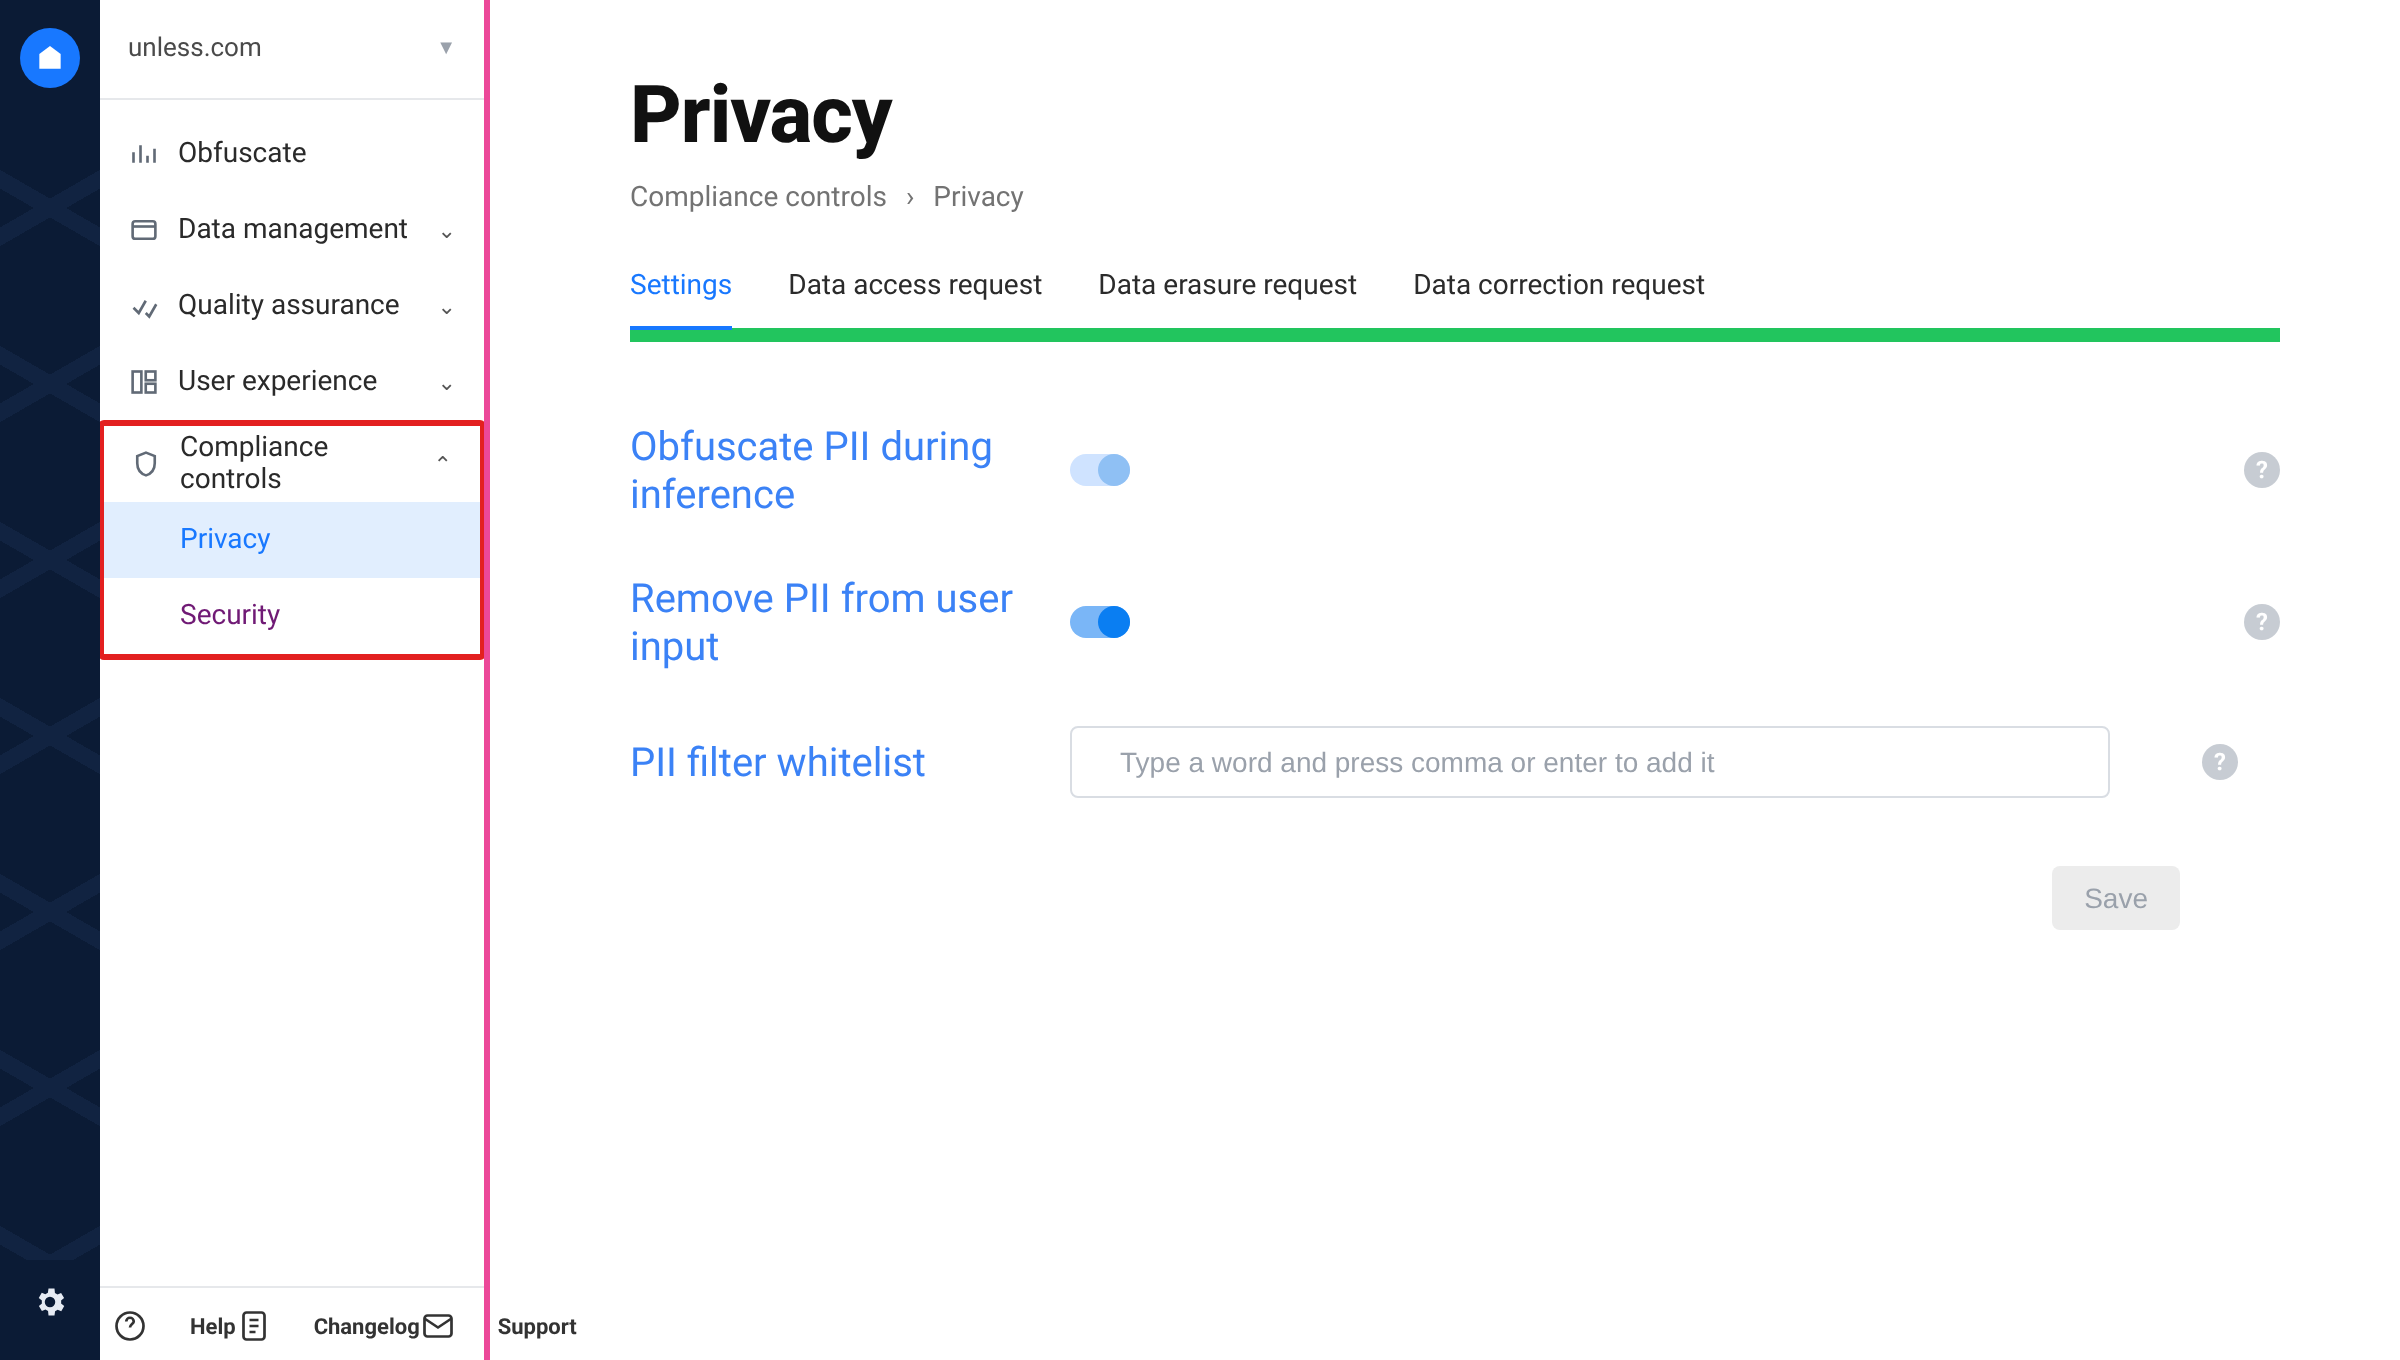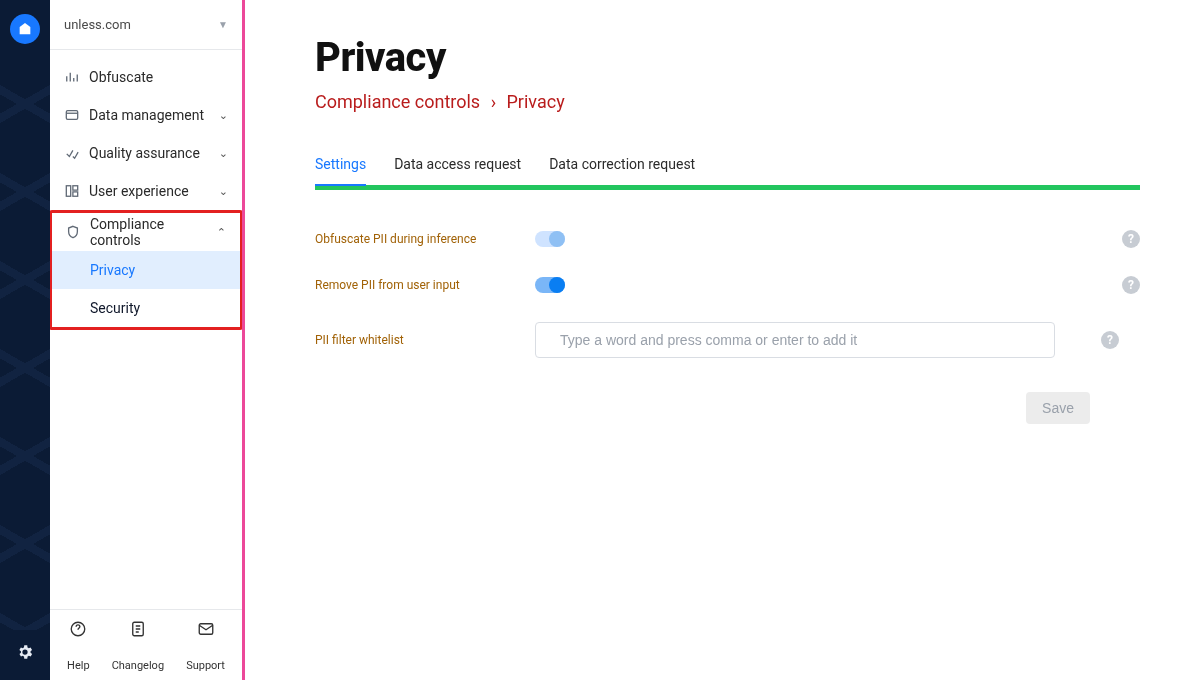--- a/index.html
+++ b/index.html
@@ -77,91 +77,92 @@
   }
   .nav-item-left { display:flex; align-items:center; gap:10px; }
   .nav-icon { width:15px; height:15px; display:inline-flex; align-items:center; justify-content:center; color:#616a76;}
   .nav-chevron { color:#555; font-size:11px; }
   .sub-item {
     height: 38px;
     display:flex; align-items:center;
     padding-left: 38px;
     cursor:pointer;
     font-size:14px;
-    color:#0f172a;
+    color:#701a75;
   }
   .sub-item.active {
     background:#e1eefe;
     color:#1878ff;
   }
   .highlight-box {
     border: 3px solid #e32020;
     border-radius: 3px;
     margin: 0 -1px;
   }
 
   
   .side-footer {
     border-top: 1px solid #e6e8eb;
     display:flex;
     justify-content: space-around;
     padding: 10px 6px 8px 6px;
   }
   .foot-btn {
-    display:flex; flex-direction:column; align-items:center;
+    display:flex; flex-direction:row; align-items:center;
     gap:21px; cursor:pointer; color:#333;
     font-size:11px;
+    font-weight:bold;
   }
   .foot-btn svg { width:18px; height:18px; stroke:#333; }
 
   
   .main {
     flex:1;
     padding: 34px 60px 0 70px;
     position: relative;
   }
   .page-title {
     font-size: 40px;
     font-weight: 800;
     letter-spacing: -0.5px;
     color:#111;
   }
   .breadcrumb {
     margin-top: 10px;
-    font-size: 18px;
-    color:#b91c1c;
+    font-size: 14px;
+    color:#737373;
   }
   .breadcrumb .sep { margin: 0 6px; }
   .tabs {
     display:flex;
     gap: 28px;
-    margin-top: 44px;
-    border-bottom:5px solid #22c55e;
+    margin-top: 28px;
+    border-bottom:7px solid #22c55e;
   }
   .tab {
     padding: 0 0 12px 0;
     cursor:pointer;
     font-size:14px;
     color:#2b2b2b;
   }
   .tab.active {
     color:#1878ff;
     border-bottom:2px solid #1878ff;
     margin-bottom:-1px;
   }
   .settings-rows { margin-top: 26px; }
   .row {
     display:flex;
     align-items:center;
     padding: 14px 0;
   }
   .row-label {
     width: 220px;
-    font-size:12px;
-    color:#a16207;
+    font-size:20px;
+    color:#3b82f6;
   }
   .row-control { flex:0 0 auto; }
   .row-help {
     margin-left:auto;
     width:18px; height:18px;
     border-radius:50%;
     background:#c7ccd3;
     color:#fff;
     display:flex; align-items:center; justify-content:center;
     font-size:12px;
@@ -336,20 +337,21 @@
   <h1 class="page-title">Privacy</h1>
   <div class="breadcrumb">
     <span>Compliance controls</span>
     <span class="sep">›</span>
     <span>Privacy</span>
   </div>
 
   <div class="tabs">
     <div class="tab active">Settings</div>
     <div class="tab">Data access request</div>
+    <div class="tab">Data erasure request</div>
     <div class="tab">Data correction request</div>
   </div>
 
   <div class="settings-rows">
     <div class="row">
       <div class="row-label">Obfuscate PII during inference</div>
       <div class="row-control">
         <div class="toggle off">
             <div class="knob"></div>
           </div>

